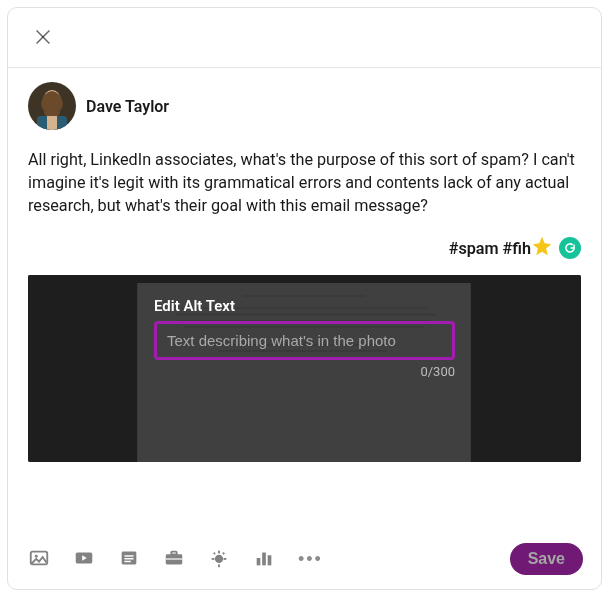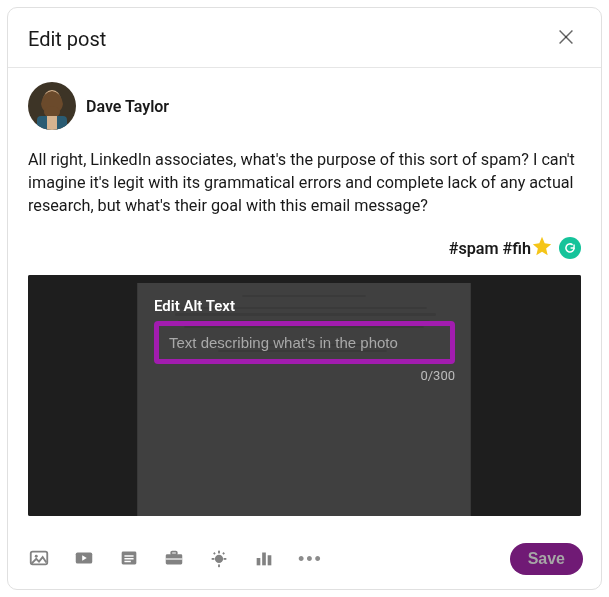--- a/index.html
+++ b/index.html
@@ -97,21 +97,21 @@
       display: flex;
       align-items: center;
       justify-content: center;
       font-size: 13px;
       font-weight: 600;
     }
     .image-area {
       background: #1f1f1f;
       border-radius: 2px;
       padding: 0;
-      height: 241px;
+      height: 187px;
       position: relative;
       overflow: hidden;
     }
     .image-inner {
       position: absolute;
       top: 8px;
       left: 109px;
       right: 110px;
       bottom: 0;
       background: #fdfdfd;
@@ -136,21 +136,21 @@
     }
     .overlay-desc {
       font-size: 15px;
       line-height: 1.38;
       color: #d8d8d8;
       margin-bottom: 10px;
     }
     .alt-input {
       width: 100%;
       background: transparent;
-      border: 5px solid #a21caf;
+      border: 3px solid #a21caf;
       border-radius: 4px;
       padding: 8px 15px 8px 10px;
       color: #e0e0e0;
       font-size: 15px;
       outline: none;
     }
     .alt-input::placeholder { color: #a9a9a9; }
     .char-count {
       text-align: right;
       font-size: 13px;
@@ -187,21 +187,20 @@
       font-weight: 600;
       cursor: default;
     }
     .dots { font-size: 18px; letter-spacing: 2px; color: #8c8c8c; line-height: 1; }
   </style>
 </head>
 <body>
 
 <div class="modal">
   <div class="header">
-    <h1>Edit post</h1>
     <button class="close-btn">
       <span>
         <svg width="22" height="22" viewBox="0 0 24 24" fill="none" stroke="currentColor" stroke-width="1.6">
             <line x1="5" y1="5" x2="19" y2="19"></line>
             <line x1="19" y1="5" x2="5" y2="19"></line>
           </svg>
       </span>
     </button>
   </div>
 
@@ -213,21 +212,21 @@
           <ellipse cx="24" cy="17" rx="8.5" ry="9" fill="#d6b38f"></ellipse>
           <path d="M13 22 Q15 10 24 9 Q33 10 35 22 Q34 28 30 30 Q24 34 18 30 Q14 28 13 22" fill="#6b4a2b"></path>
           <ellipse cx="24" cy="30" rx="8" ry="6" fill="#6b4a2b"></ellipse>
           <rect x="9" y="34" width="30" height="20" rx="4" fill="#2a5c73"></rect>
           <rect x="19" y="34" width="10" height="14" fill="#d6b38f"></rect>
         </svg>
       </div>
       <div class="author-name">Dave Taylor</div>
     </div>
 
-    <div class="post-text">All right, LinkedIn associates, what's the purpose of this sort of spam? I can't imagine it's legit with its grammatical errors and complete lack of any actual research, but what's their goal with this email message?</div>
+    <div class="post-text">All right, LinkedIn associates, what's the purpose of this sort of spam? I can't imagine it's legit with its grammatical errors and contents lack of any actual research, but what's their goal with this email message?</div>
 
     <div class="hashtag-row">
       <div class="hashtags">#spam #fih</div>
       <div class="badges">
         <span class="star-icon">
           <svg width="22" height="22" viewBox="0 0 24 24" fill="#f5c518">
               <path d="M12 2l2.9 6.9L22 10l-5.5 4.8L18.2 22 12 18.3 5.8 22l1.7-7.2L2 10l7.1-1.1L12 2z"></path>
             </svg>
         </span>
         <span class="g-badge">

